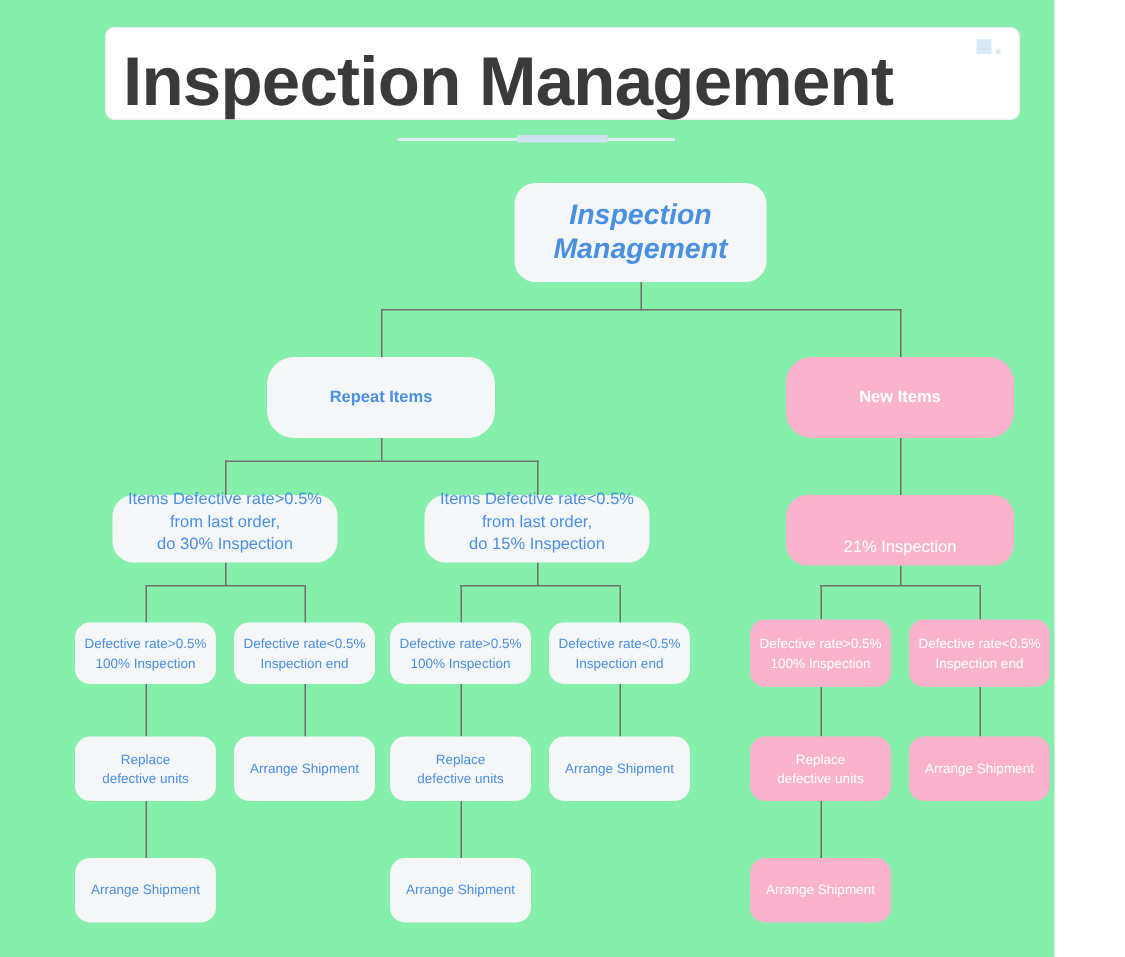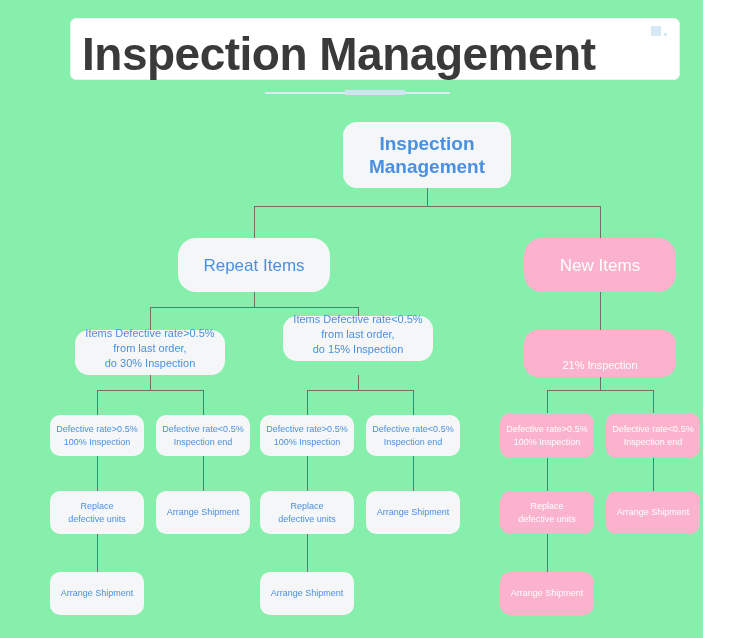--- a/index.html
+++ b/index.html
@@ -91,21 +91,21 @@
   .node.pink {
     background: #fbb3cd;
     color: #ffffff;
   }
   .node .label {
     display: block;
     width: 100%;
     white-space: pre-line;
   }
   .n-root { font-size: 19px; font-weight: bold; line-height: 23px; border-radius: 14px; }
-  .n-l2   { font-size: 17px; font-weight: normal; line-height: 21px; border-radius: 18px; }
+  .n-l2   { font-size: 11px; font-weight: bold; line-height: 21px; border-radius: 18px; }
   .n-l3   { font-size: 11px; line-height: 15px; border-radius: 14px; align-items: flex-end; }
   .n-l4   { font-size: 9px;  line-height: 13px; border-radius: 10px; }
   .n-l5   { font-size: 9px;  line-height: 13px; border-radius: 10px; }
   .n-l6   { font-size: 9px;  line-height: 13px; border-radius: 10px; }
 
   
   .conn {
     position: absolute;
     background: #6f6f6f;
   }
@@ -156,38 +156,38 @@
   <div class="conn v" style="left:203px; top:456px; height:35px;"></div>
   <div class="conn v" style="left:307px; top:456px; height:35px;"></div>
   <div class="conn v" style="left:413px; top:456px; height:35px;"></div>
   <div class="conn v" style="left:547px; top:458px; height:33px;"></div>
   <div class="conn v" style="left:653px; top:458px; height:33px;"></div>
 
   <div class="conn v" style="left:97px;  top:534px; height:38px;"></div>
   <div class="conn v" style="left:307px; top:534px; height:38px;"></div>
   <div class="conn v" style="left:547px; top:534px; height:38px;"></div>
 
-  <div class="node blue n-root" style="left:343px; top:122px; width:168px; height:66px;">
+  <div class="node blue n-root" style="left:343px; top:122px; width:168px; height:66px;font-style:italic;">
     <span class="label">Inspection
 Management</span>
   </div>
 
   <div class="node blue n-l2" style="left:178px; top:238px; width:152px; height:54px;">
     <span class="label">Repeat Items</span>
   </div>
-  <div class="node pink n-l2" style="left:524px; top:238px; width:152px; height:54px;">
+  <div class="node pink n-l2" style="left:524px; top:238px; width:152px; height:54px;border-radius:17px;">
     <span class="label">New Items</span>
   </div>
 
   <div class="node blue n-l3" style="left:75px; top:330px; width:150px; height:45px;">
     <span class="label">Items Defective rate&gt;0.5%
 from last order,
 do 30% Inspection</span>
   </div>
-  <div class="node blue n-l3" style="left:283px; top:316px; width:150px; height:45px;">
+  <div class="node blue n-l3" style="left:283px; top:330px; width:150px; height:45px;">
     <span class="label">Items Defective rate&lt;0.5%
 from last order,
 do 15% Inspection</span>
   </div>
   <div class="node pink n-l3" style="left:524px; top:330px; width:152px; height:47px;">
     <span class="label">21% Inspection</span>
   </div>
 
   <div class="node blue n-l4" style="left:50px; top:415px; width:94px; height:41px;">
     <span class="label">Defective rate&gt;0.5%

